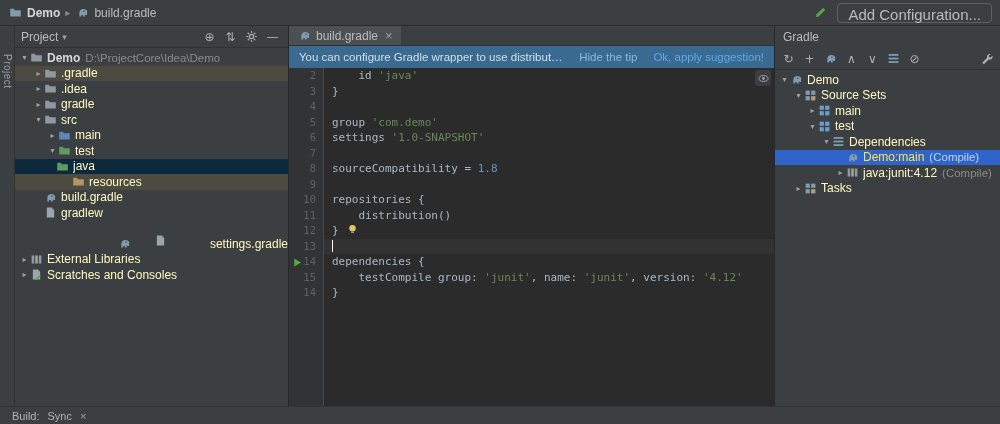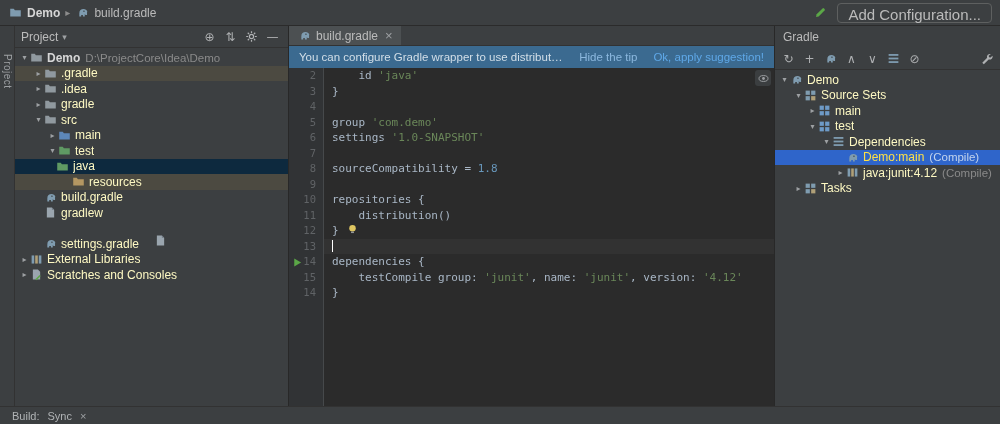--- a/index.html
+++ b/index.html
@@ -252,21 +252,21 @@
           <div class="tree-row" style="padding-left: 18px; flex-direction: column;">
             <span class="arrow"></span>
             <span class="ticon">
               <svg width="13" height="13" viewBox="0 0 16 16">
                 <path d="M3.5 1.8h6.2l2.8 2.8v9.6H3.5z" fill="#9aa5ae"></path>
                 <path d="M9.7 1.8v2.8h2.8z" fill="#6e7880"></path>
               </svg>
             </span>
             <span class="tlabel">gradlew.bat</span>
           </div>
-          <div class="tree-row" style="padding-left: 18px;">
+          <div class="tree-row" style="padding-left: 18px; justify-content: space-between;">
             <span class="arrow"></span>
             <span class="ticon">
               <svg width="13" height="13" viewBox="0 0 16 16">
                 <path d="M13.9 6.7C13.3 5 11.6 3.8 9.3 3.8c-3 0-5.2 1.9-5.2 5V13h2.3v-2h2.1v2h2.3V9.9l.9 1.3h1.9V7.6z" fill="#7f9cb0"></path>
                 <circle cx="9.8" cy="6.4" r=".8" fill="#2b2b2b"></circle>
               </svg>
             </span>
             <span class="tlabel">settings.gradle</span>
           </div>
           <div class="tree-row" style="padding-left: 4px;">

